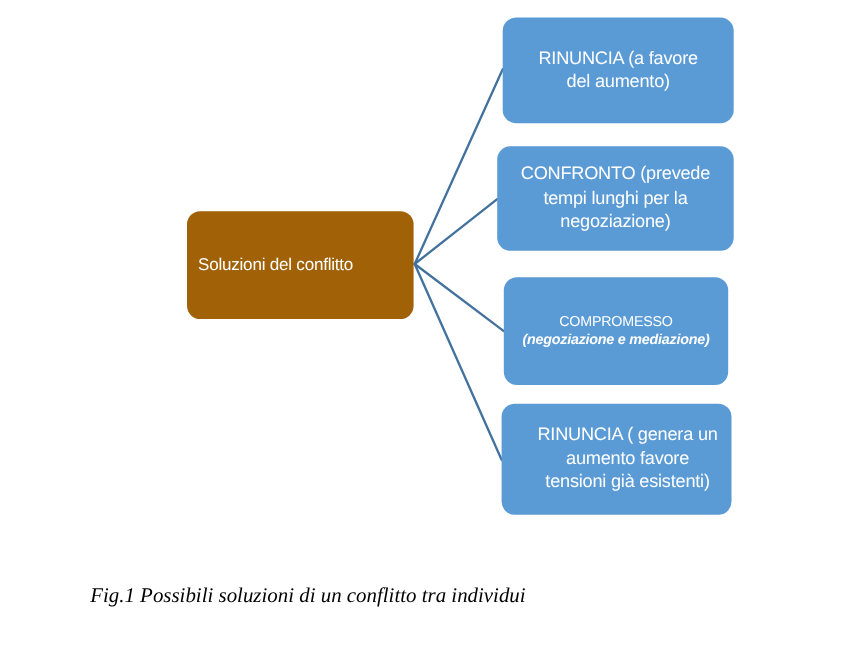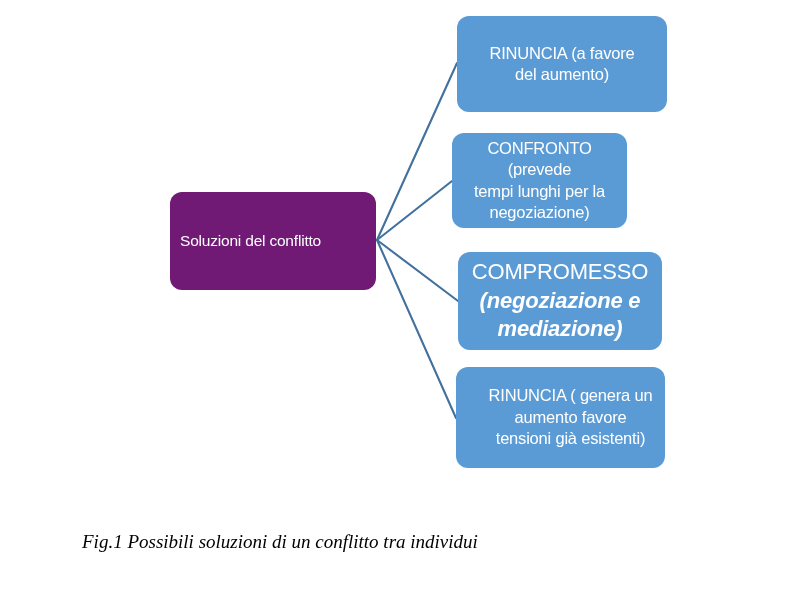--- a/index.html
+++ b/index.html
@@ -55,30 +55,30 @@
   #node-pressione {
     left: 457px;
     top: 16px;
     width: 210px;
     height: 96px;
     font-size: 16.5px;
   }
   #node-confronto {
     left: 452px;
     top: 133px;
-    width: 175px;
+    width: 215px;
     height: 95px;
     font-size: 16.5px;
   }
   #node-compromesso {
     left: 458px;
     top: 252px;
     width: 204px;
     height: 98px;
-    font-size: 22px;
+    font-size: 13px;
   }
   #node-rinuncia {
     left: 456px;
     top: 367px;
     width: 209px;
     height: 101px;
     font-size: 16.5px;
     padding-left: 28px;
   }
   .emph {
@@ -103,21 +103,21 @@
 
   <svg id="connectors" viewBox="0 0 788 590" width="788" height="590" xmlns="http://www.w3.org/2000/svg">
     <g fill="none" stroke="#41719C" stroke-width="2.1" stroke-linecap="round">
       <line x1="377" y1="240" x2="457" y2="63" stroke="#41719C"></line>
       <line x1="377" y1="240" x2="452" y2="181" stroke="#41719C"></line>
       <line x1="377" y1="240" x2="458" y2="301" stroke="#41719C"></line>
       <line x1="377" y1="240" x2="456" y2="418" stroke="#41719C"></line>
     </g>
   </svg>
 
-  <div class="node" id="node-root" style="background: #701a75; color: rgb(255, 255, 255);">
+  <div class="node" id="node-root" style="background: #a16207; color: rgb(255, 255, 255);">
     <span class="node-label">Soluzioni del conflitto</span>
   </div>
 
   <div class="node" id="node-pressione" style="background: rgb(91, 155, 213); color: rgb(255, 255, 255);">
     <span class="node-label">
       <span style="display: block;">RINUNCIA (a favore</span>
       <span style="display: block;">del aumento)</span>
     </span>
   </div>
 

